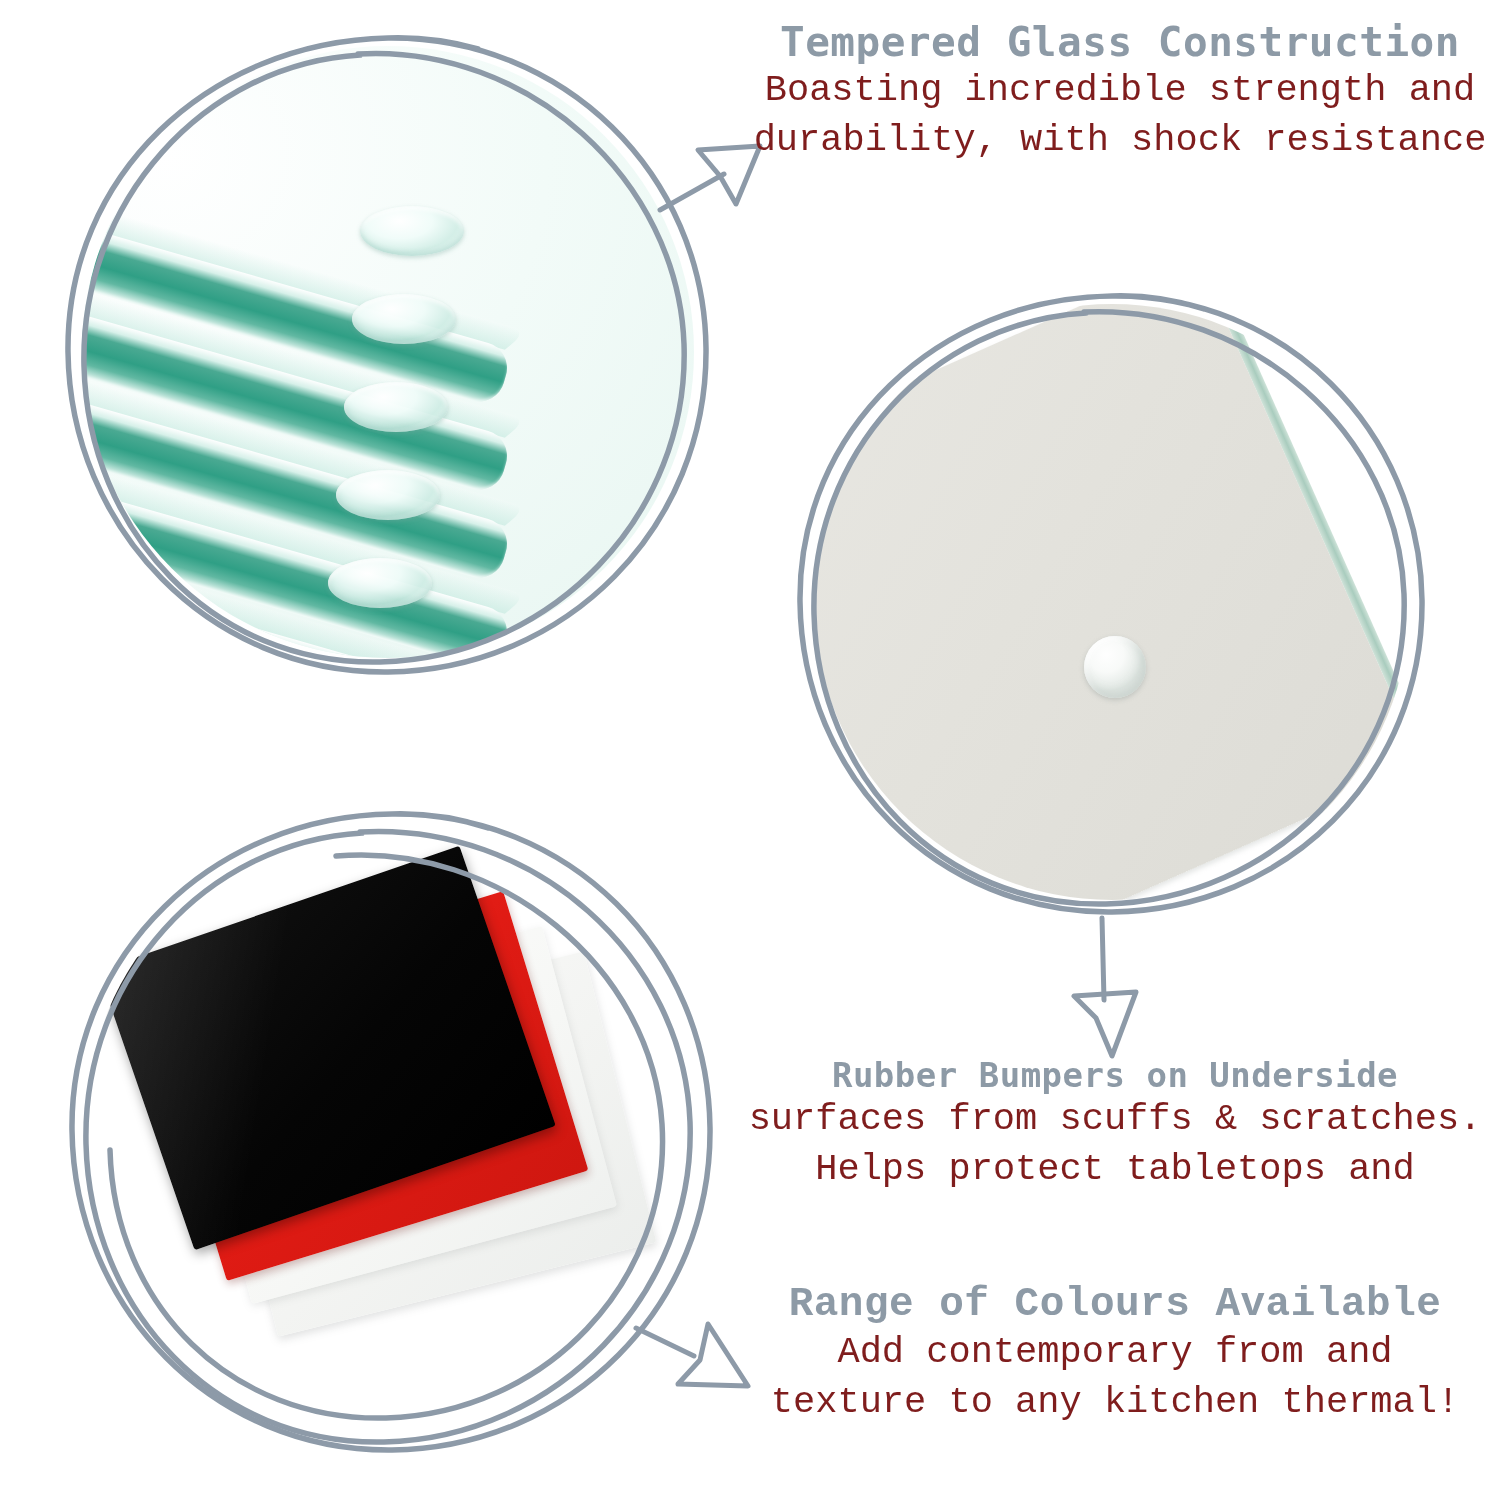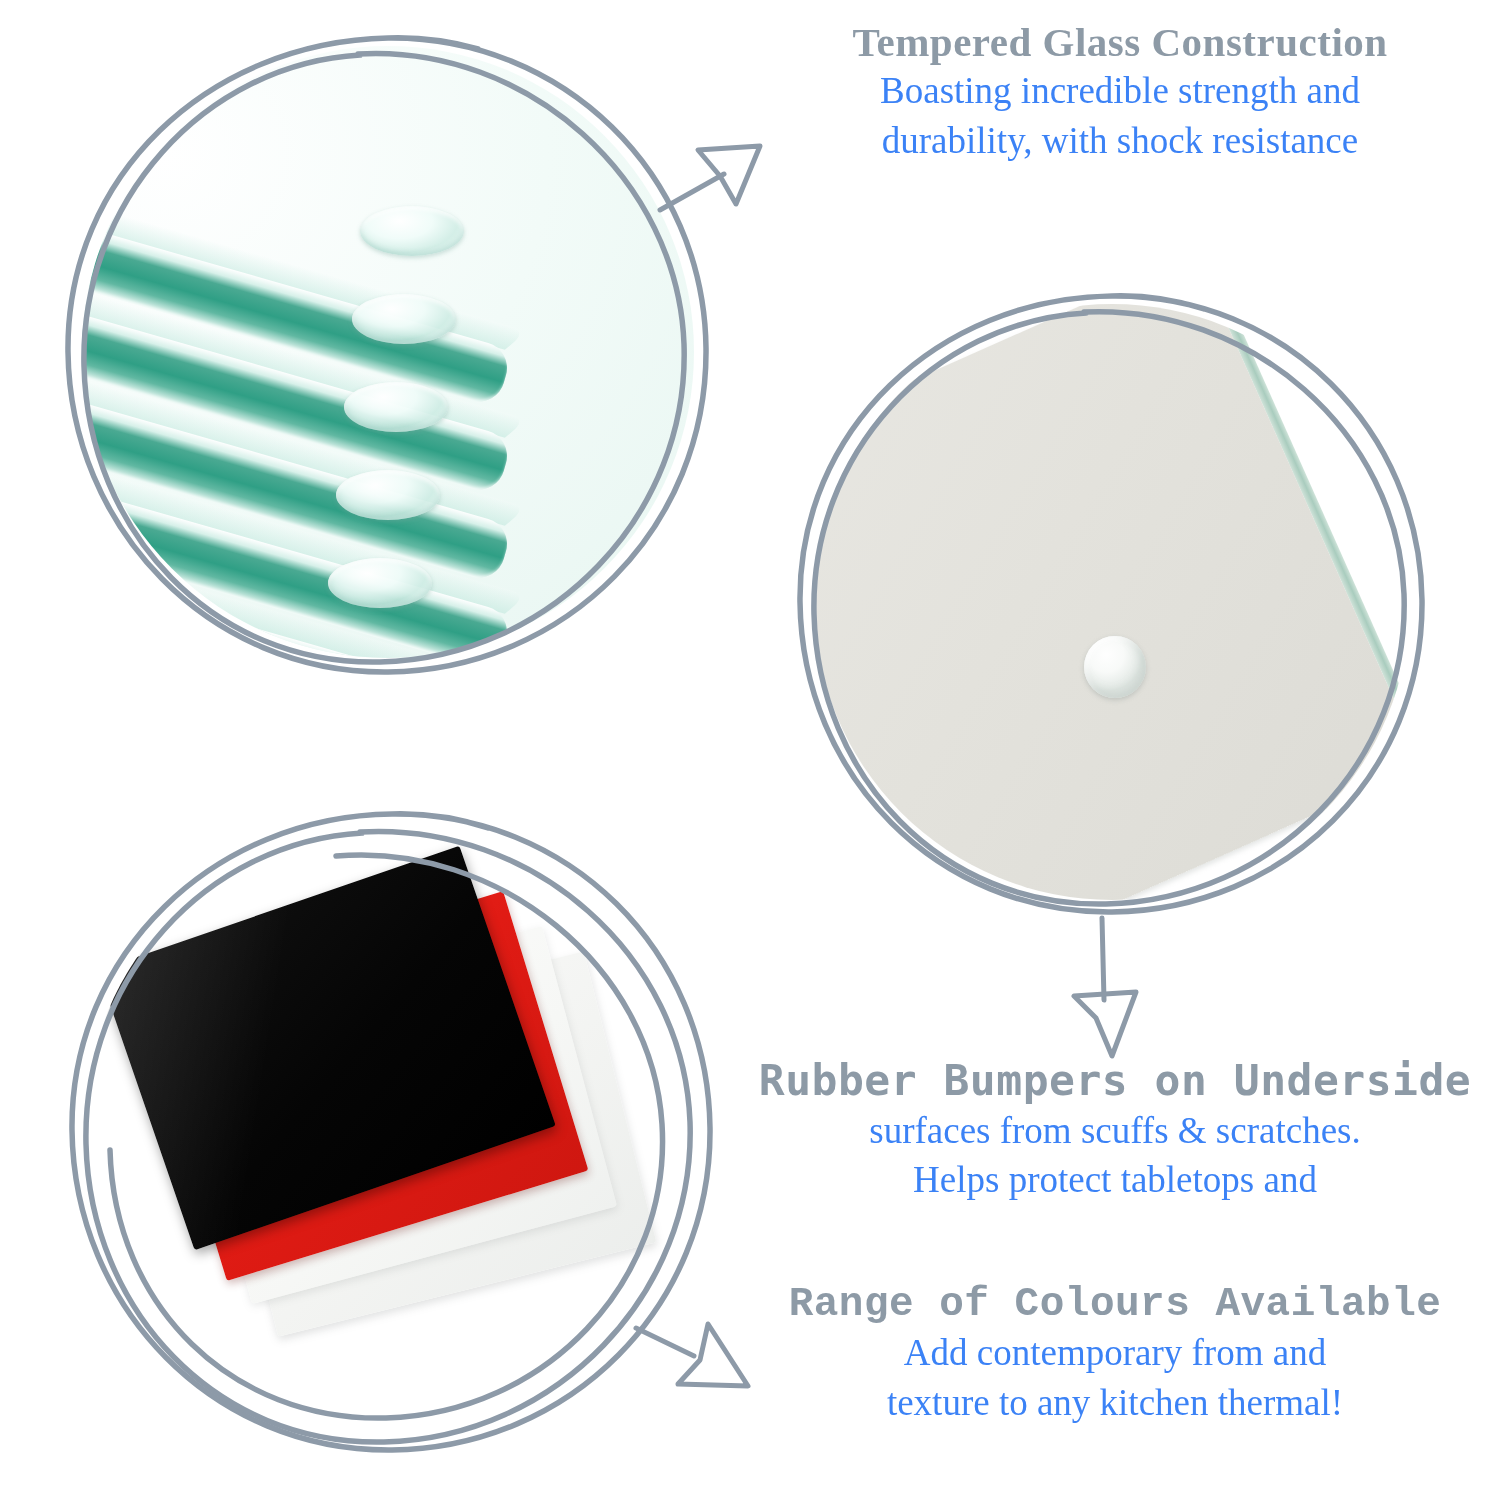--- a/index.html
+++ b/index.html
@@ -17,35 +17,35 @@
   .feature{position:absolute;text-align:center;}
   .feature .hd{
       font-family:"DejaVu Sans Mono",monospace;
       font-weight:bold;
       color:#8d9aa6;
       letter-spacing:.5px;
       white-space:nowrap;
       line-height:1.18;
   }
   .feature .bd{
-      font-family:Liberation Serif, serif;
+      font-family:Liberation Mono, monospace;
       font-weight:normal;
-      color:#3b82f6;
+      color:#7f1d1d;
       line-height:1.34;
       white-space:nowrap;
   }
 
   
   #feat-glass{left:740px;top:18px;width:760px;}
-  #feat-glass .hd{font-size:41px;font-family:Liberation Serif, serif;}
+  #feat-glass .hd{font-size:41px;}
   #feat-glass .bd{font-size:37px;}
 
   
   #feat-bumpers{left:730px;top:1055px;width:770px;}
-  #feat-bumpers .hd{font-size:43px;}
+  #feat-bumpers .hd{font-size:34px;}
   #feat-bumpers .bd{font-size:37px;}
 
   
   #feat-colours{left:730px;top:1280px;width:770px;}
   #feat-colours .hd{font-size:41px;font-family:Liberation Mono, monospace;}
   #feat-colours .bd{font-size:37px;}
 
   
   #circ-glass{left:58px;top:22px;width:660px;height:660px;}
   #circ-glass .photo-clip{left:24px;top:24px;width:612px;height:612px;}

